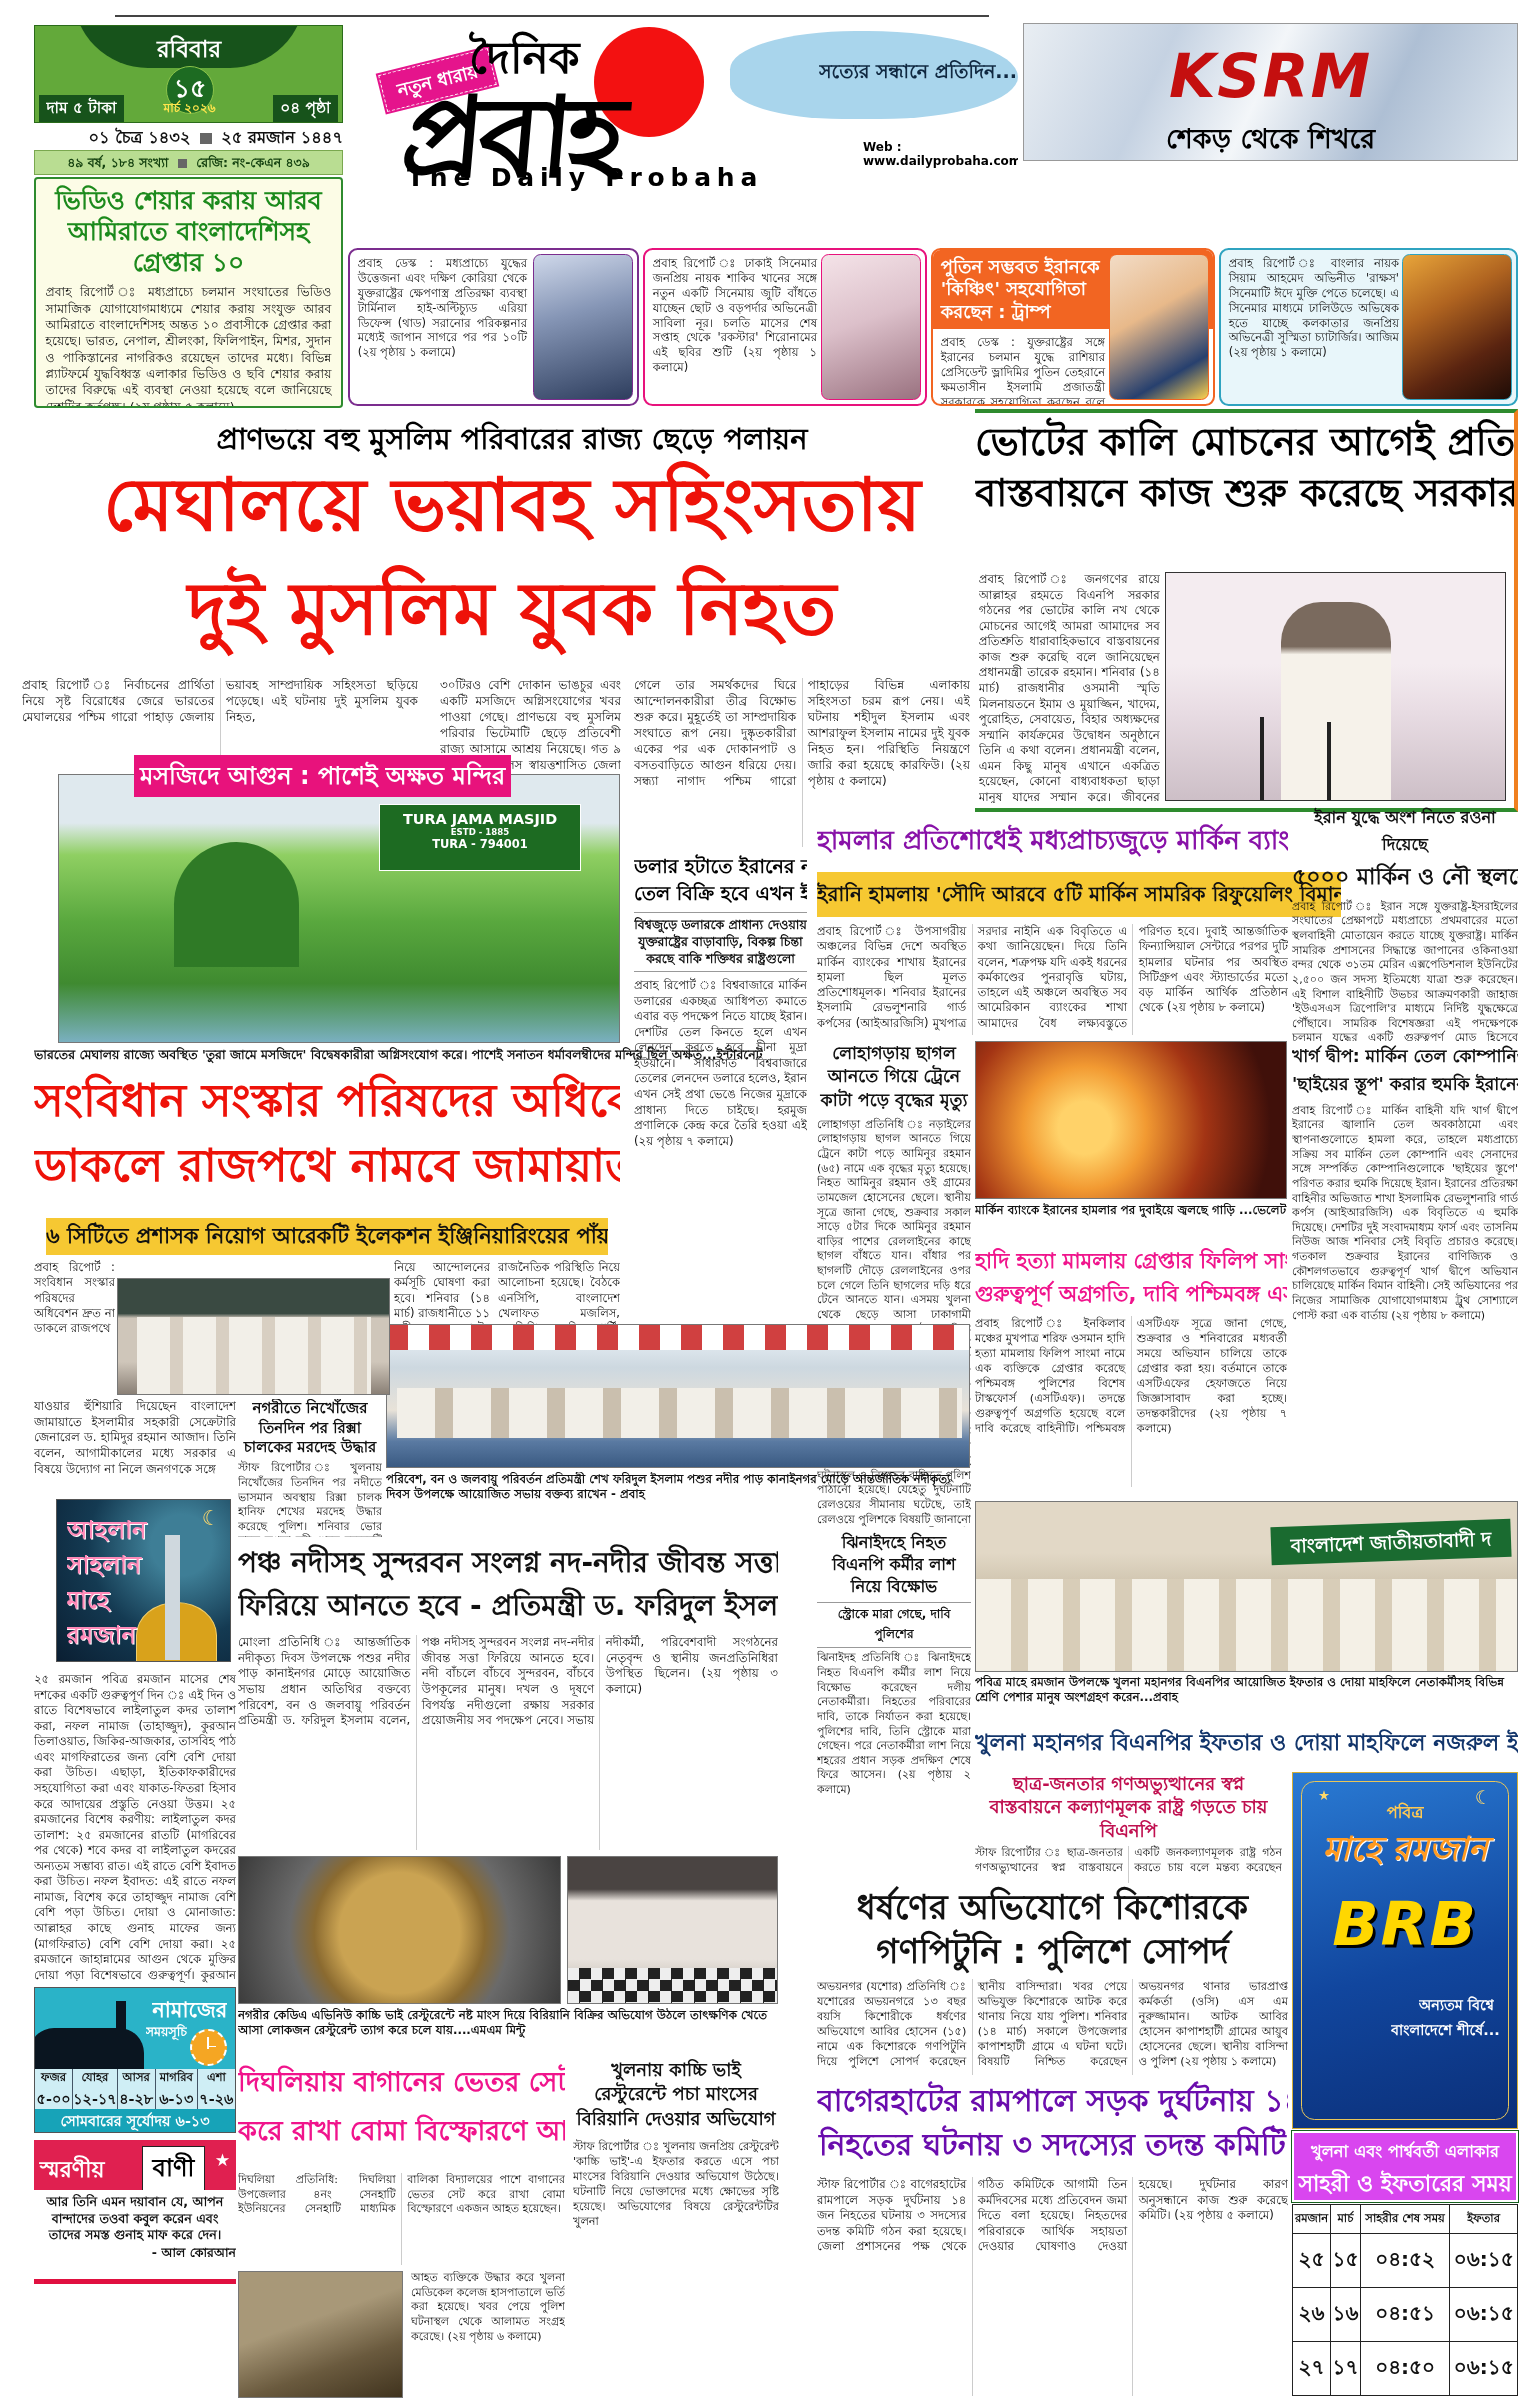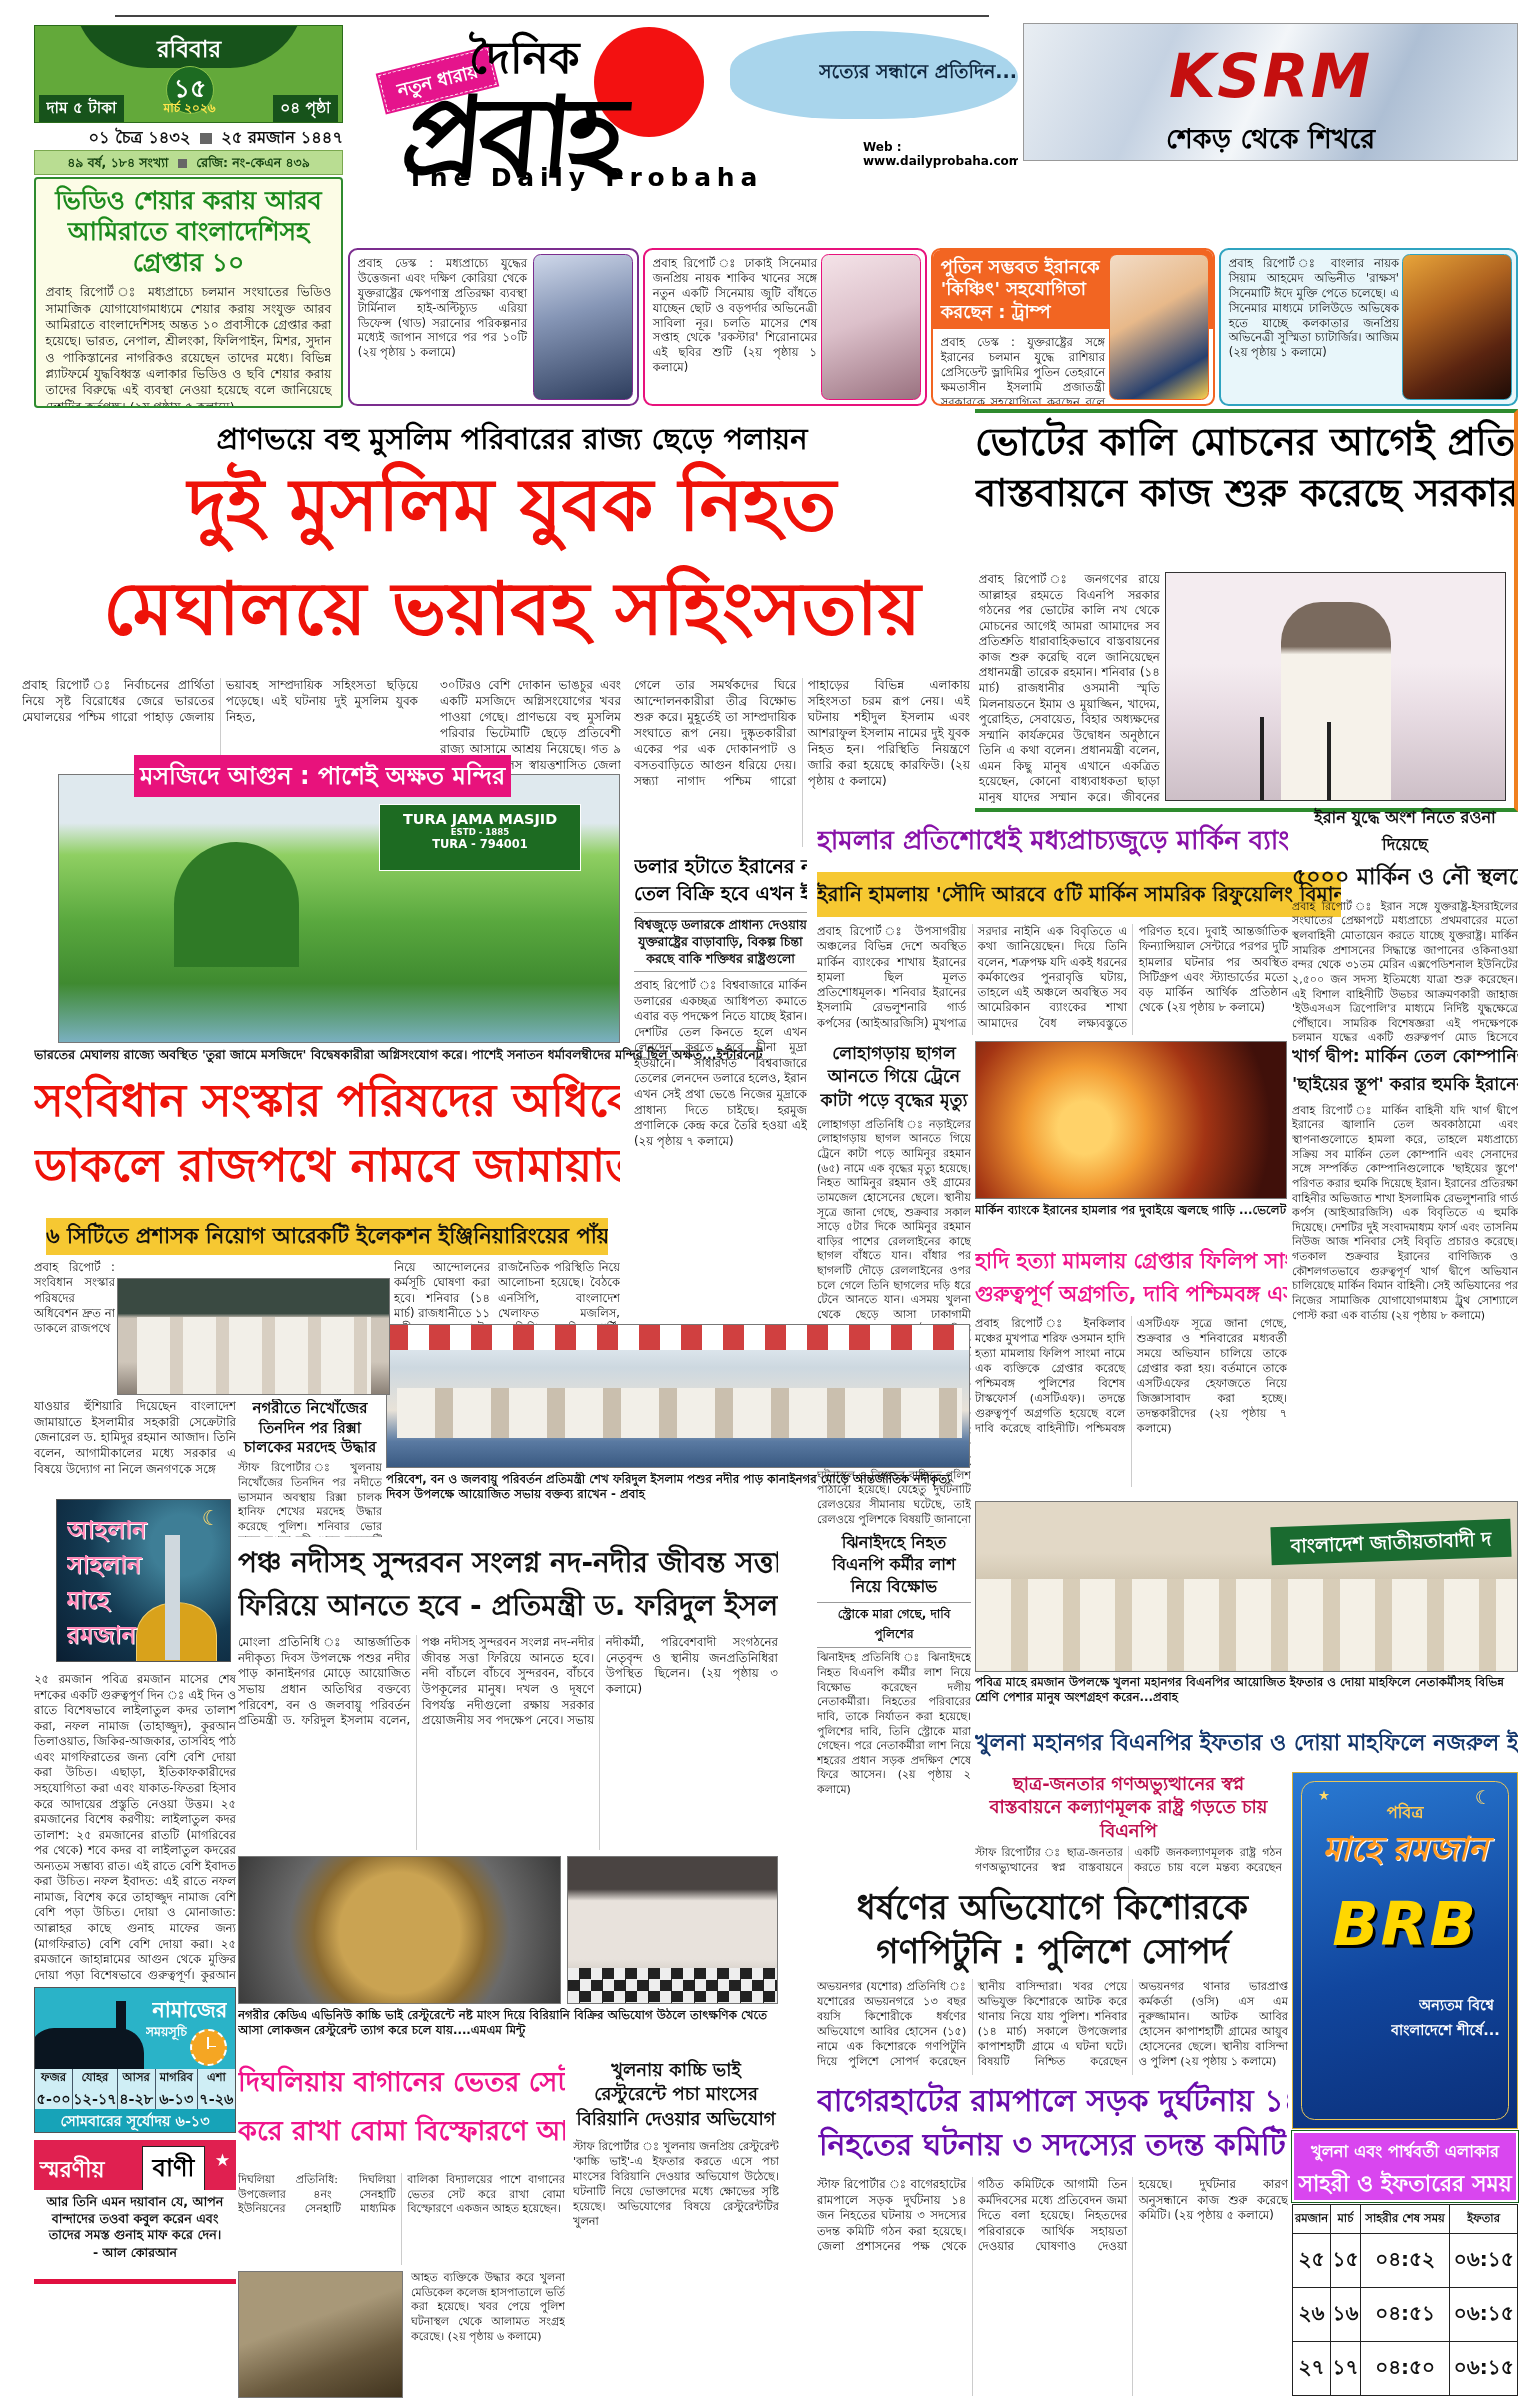--- a/index.html
+++ b/index.html
@@ -77,22 +77,22 @@
   <div class="tb" style="padding-right:108px">প্রবাহ ডেস্ক : যুক্তরাষ্ট্রের সঙ্গে ইরানের চলমান যুদ্ধে রাশিয়ার প্রেসিডেন্ট ভ্লাদিমির পুতিন তেহরানে ক্ষমতাসীন ইসলামি প্রজাতন্ত্রী সরকারকে সহযোগিতা করছেন বলে মন্তব্য করেছেন যুক্তরাষ্ট্রের প্রেসিডেন্ট (২য় পৃষ্ঠায় ১ কলামে)</div>
   <div class="tph" style="border-color:#f26522;background:linear-gradient(150deg,#f2dcc6 0%,#e8b98a 40%,#27406e 78%,#ffd34d 100%)"></div>
 </div>
 <div class="b teaser" style="left:1219px;top:248px;width:299px;height:158px;border-color:#2fa3c0;background:#e8f6fa">
   <div class="tb" style="padding-right:117px">প্রবাহ রিপোর্ট ঃ বাংলার নায়ক সিয়াম আহমেদ অভিনীত 'রাক্ষস' সিনেমাটি ঈদে মুক্তি পেতে চলেছে। এ সিনেমার মাধ্যমে ঢালিউডে অভিষেক হতে যাচ্ছে কলকাতার জনপ্রিয় অভিনেত্রী সুস্মিতা চ্যাটার্জির। আজিম (২য় পৃষ্ঠায় ১ কলামে)</div>
   <div class="tph" style="width:110px;border-color:#2fa3c0;background:linear-gradient(150deg,#e8a53a 0%,#b06420 35%,#5a2410 70%,#1e0c06 100%)"></div>
 </div>
 
 <div class="b ctr" style="left:34px;top:416px;width:956px;font-size:29px;font-weight:900;color:#000">প্রাণভয়ে বহু মুসলিম পরিবারের রাজ্য ছেড়ে পলায়ন</div>
 <div class="b ctr" style="left:34px;top:453px;width:956px;height:223px;color:#ee1209;font-weight:900;line-height:1.42">
+  <div class="nw" style="font-size:73px">মেঘালয়ে ভয়াবহ সহিংসতায়</div>
   <div class="nw" style="font-size:73px">দুই মুসলিম যুবক নিহত</div>
-  <div class="nw" style="font-size:73px">মেঘালয়ে ভয়াবহ সহিংসতায়</div>
 </div>
 <div class="b j c2" style="left:22px;top:678px;width:396px;height:92px"><span>প্রবাহ রিপোর্ট ঃ নির্বাচনের প্রার্থিতা নিয়ে সৃষ্ট বিরোধের জেরে ভারতের মেঘালয়ের পশ্চিম গারো পাহাড় জেলায় ভয়াবহ সাম্প্রদায়িক সহিংসতা ছড়িয়ে পড়েছে। এই ঘটনায় দুই মুসলিম যুবক নিহত,</span></div>
 <div class="b j" style="left:440px;top:678px;width:181px;height:92px">৩০টিরও বেশি দোকান ভাঙচুর এবং একটি মসজিদে অগ্নিসংযোগের খবর পাওয়া গেছে। প্রাণভয়ে বহু মুসলিম পরিবার ভিটেমাটি ছেড়ে প্রতিবেশী রাজ্য আসামে আশ্রয় নিয়েছে। গত ৯ মার্চ গারো হিলস স্বায়ত্তশাসিত জেলা পরিষদ নির্বাচনের মনোনয়নপত্র জমা দেওয়ার প্রথম দিনে উত্তেজনার সৃষ্টি হয়। প্রাক্তন বিধায়ক এসমাতুর মমিনীন তুরা জেলা শাসকের কার্যালয়ে মনোনয়ন জমা দিতে</div>
 <div class="b j c2" style="left:634px;top:678px;width:336px;height:169px">গেলে তার সমর্থকদের ঘিরে আন্দোলনকারীরা তীব্র বিক্ষোভ শুরু করে। মুহূর্তেই তা সাম্প্রদায়িক সংঘাতে রূপ নেয়। দুষ্কৃতকারীরা একের পর এক দোকানপাট ও বসতবাড়িতে আগুন ধরিয়ে দেয়। সন্ধ্যা নাগাদ পশ্চিম গারো পাহাড়ের বিভিন্ন এলাকায় সহিংসতা চরম রূপ নেয়। এই ঘটনায় শহীদুল ইসলাম এবং আশরাফুল ইসলাম নামের দুই যুবক নিহত হন। পরিস্থিতি নিয়ন্ত্রণে জারি করা হয়েছে কারফিউ। (২য় পৃষ্ঠায় ৫ কলামে)</div>
 
 <div class="b ctr" style="left:134px;top:755px;width:377px;height:42px;background:#e8127c;color:#fff;font-weight:900;font-size:24px;line-height:42px;z-index:3">মসজিদে আগুন : পাশেই অক্ষত মন্দির</div>
 <div class="b ph" style="left:58px;top:774px;width:562px;height:269px;background:linear-gradient(180deg,#dfe9ee 0 18%,#8fcf62 30%,#59a83e 55%,#3f8a30 78%,#7ab0c0 100%);z-index:2">
   <div class="b ctr" style="right:38px;top:29px;width:202px;height:67px;background:#1d6b22;border:1.9px solid #fff;color:#fff;font-weight:bold">
     <div style="font-size:14.4px;margin-top:5.8px">TURA JAMA MASJID</div>
     <div style="font-size:8.6px">ESTD - 1885</div>
@@ -220,21 +220,21 @@
   <div class="b ctr" style="left:0;top:121px;width:100%;height:25px;background:#17a3b8;color:#fff;font-weight:900;font-size:14.4px;line-height:24px">সোমবারের সূর্যোদয় ৬-১৩</div>
 </div>
 
 <div class="b" style="left:34px;top:2140px;width:202px;height:117px">
   <div class="b" style="left:0;top:0;width:100%;height:50px;background:#e02050">
     <span style="position:absolute;left:5.8px;top:11.5px;color:#fff;font-weight:900;font-size:22px">স্মরণীয়</span>
     <span style="position:absolute;left:108px;top:5.8px;background:#fff;color:#000;font-weight:900;font-size:24px;padding:1.9px 9.6px;border:1.9px solid #222">বাণী</span>
     <span style="position:absolute;right:5.8px;top:9.6px;color:#fff;font-size:17.3px"><span>★</span></span>
   </div>
   <div class="ctr" style="margin-top:54px;font-size:12.7px;font-weight:bold;line-height:1.3">আর তিনি এমন দয়াবান যে, আপন বান্দাদের তওবা কবুল করেন এবং তাদের সমস্ত গুনাহ মাফ করে দেন।</div>
-  <div style="text-align:center;font-size:12.5px;font-weight:bold">- আল কোরআন</div>
+  <div style="text-align:right;font-size:12.5px;font-weight:bold">- আল কোরআন</div>
 </div>
 <div class="b" style="left:34px;top:2279px;width:202px;height:4.8px;background:#e01040"></div>
 
 <div class="b" style="left:238px;top:1399px;width:144px;height:138px">
   <div class="ctr" style="font-size:15px;font-weight:900;line-height:1.3">নগরীতে নিখোঁজের তিনদিন পর রিক্সা চালকের মরদেহ উদ্ধার</div>
   <div class="j" style="font-size:11px;margin-top:3.8px;height:79px">স্টাফ রিপোর্টার ঃ খুলনায় নিখোঁজের তিনদিন পর নদীতে ভাসমান অবস্থায় রিক্সা চালক হানিফ শেখের মরদেহ উদ্ধার করেছে পুলিশ। শনিবার ভোর রাতে রূপসা নদী থেকে মরদেহটি উদ্ধার করা হয়। (২য় পৃষ্ঠায় ২ কলামে)</div>
 </div>
 <div class="b ph" style="left:386px;top:1324px;width:584px;height:144px;background:linear-gradient(180deg,#dfe8ee 0 14%,#cdd8e0 30%,#e8e2d8 60%,#5a7aa2 82%,#3a5a82 100%)">
   <div class="b" style="left:0;top:0;width:100%;height:25px;background:repeating-linear-gradient(90deg,#d04040 0 21px,#fff 21px 42px)"></div>
   <div class="b" style="left:9.6px;bottom:29px;width:565px;height:50px;background:repeating-linear-gradient(90deg,#f2efe8 0 38px,#cabfae 38px 56px)"></div>

